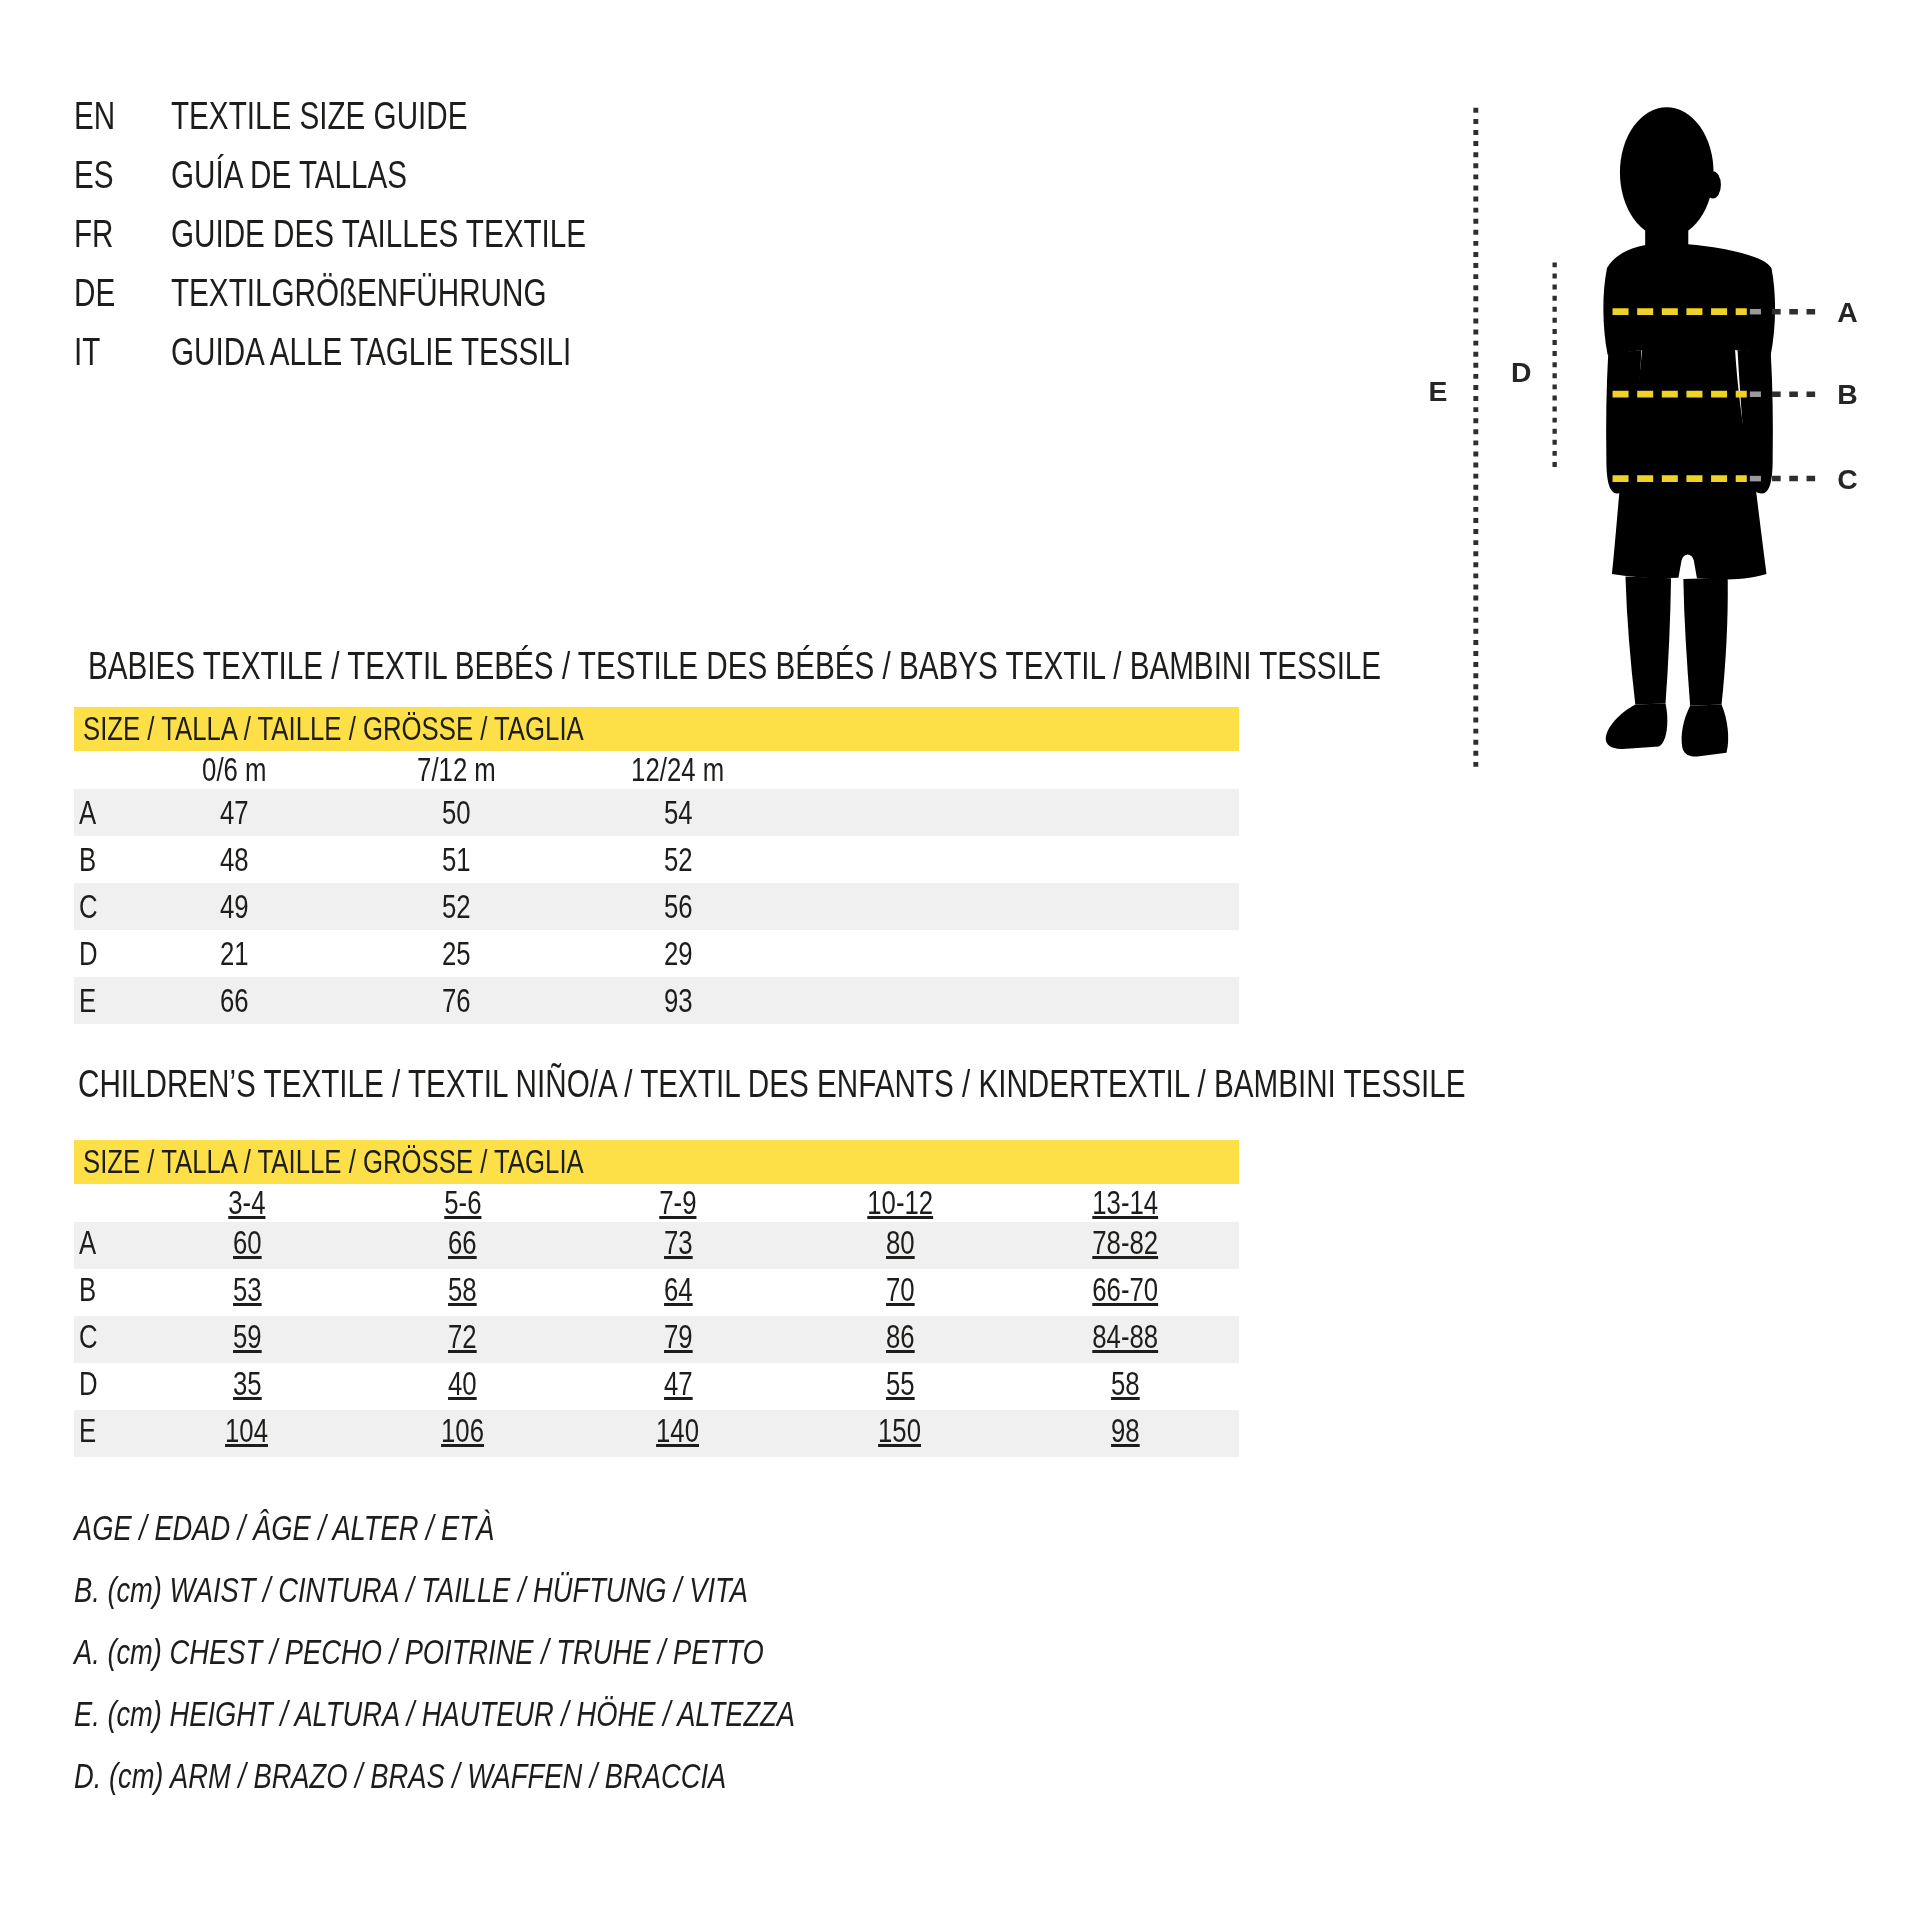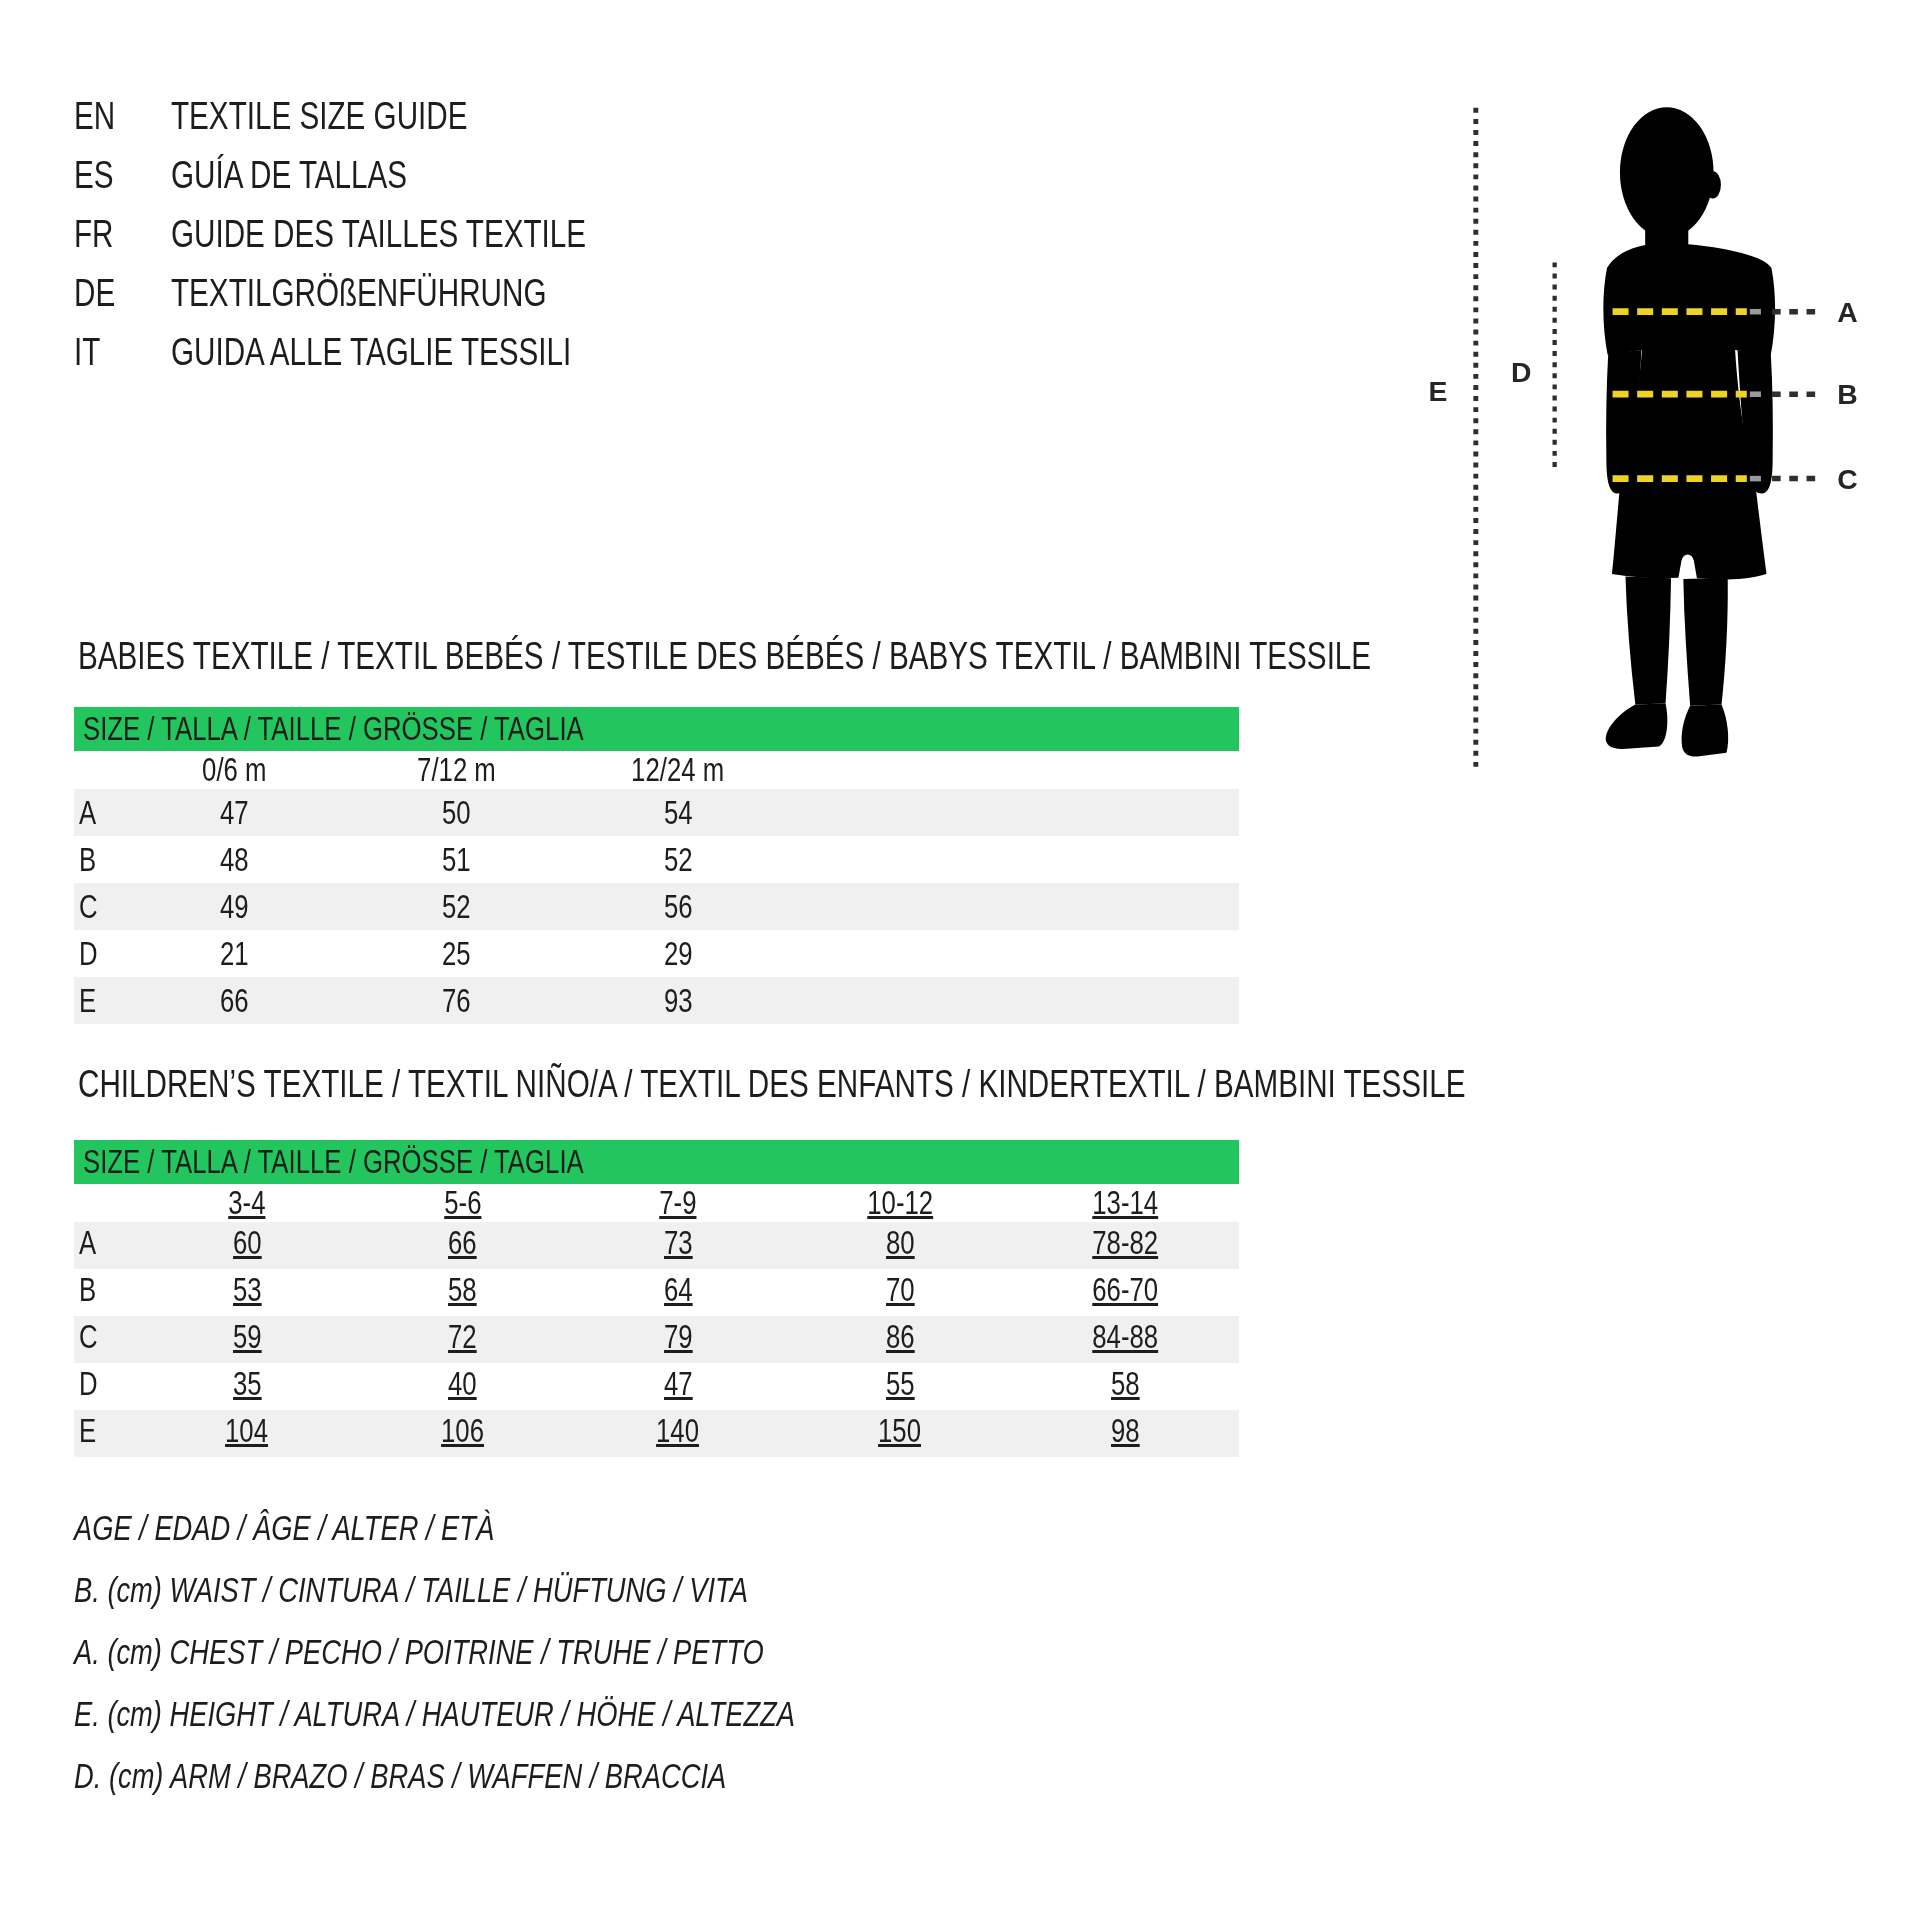--- a/index.html
+++ b/index.html
@@ -22,21 +22,21 @@
   
   .section-title { position:absolute; left:74px; font-size:38px; }
   .title-babies   { top:631px; }
   .title-children { top:1059px; }
 
   
   .table-block { position:absolute; left:74px; width:1165px; }
   .tb-babies   { top:707px; }
   .tb-children { top:1140px; }
   .size-header {
-    height:44px; background:#22c55e; display:flex; align-items:center;
+    height:44px; background:#fde047; display:flex; align-items:center;
     padding-left:8.6px; box-sizing:border-box; font-size:33px;
   }
   .trow { display:grid; align-items:center; font-size:33px; }
   .tb-babies   .trow { grid-template-columns:49px 222px 222px 222px auto; }
   .tb-children .trow { grid-template-columns:62px 222px 209px 222px 222px auto;text-decoration:underline; }
   .thead { height:38px; }
   .drow  { height:47px; }
   .drow.stripe { background:#f0f0f0; }
   .c { overflow:visible; }
   .lbl { padding-left:5px; }
@@ -119,21 +119,21 @@
       </g>
 
       <text class="fig-label" x="702" y="366" dominant-baseline="central">A</text>
       <text class="fig-label" x="702" y="500" dominant-baseline="central">B</text>
       <text class="fig-label" x="702" y="637" dominant-baseline="central">C</text>
       <text class="fig-label" x="172" y="464" dominant-baseline="central">D</text>
       <text class="fig-label" x="38" y="495" dominant-baseline="central">E</text>
     </svg>
   </div>
 
-  <h2 class="section-title title-babies" style="margin:4px;font-weight:normal;">
+  <h2 class="section-title title-babies" style="margin:14px;font-weight:normal;">
     <span class="cx">BABIES TEXTILE / TEXTIL BEBÉS / TESTILE DES BÉBÉS / BABYS TEXTIL / BAMBINI TESSILE</span>
   </h2>
 
   <div class="table-block tb-babies">
     <div class="size-header">
       <span class="cx">SIZE / TALLA / TAILLE / GRÖSSE / TAGLIA</span>
     </div>
     <div class="trow thead">
       <div class="c lbl"></div>
       <div class="c v">

